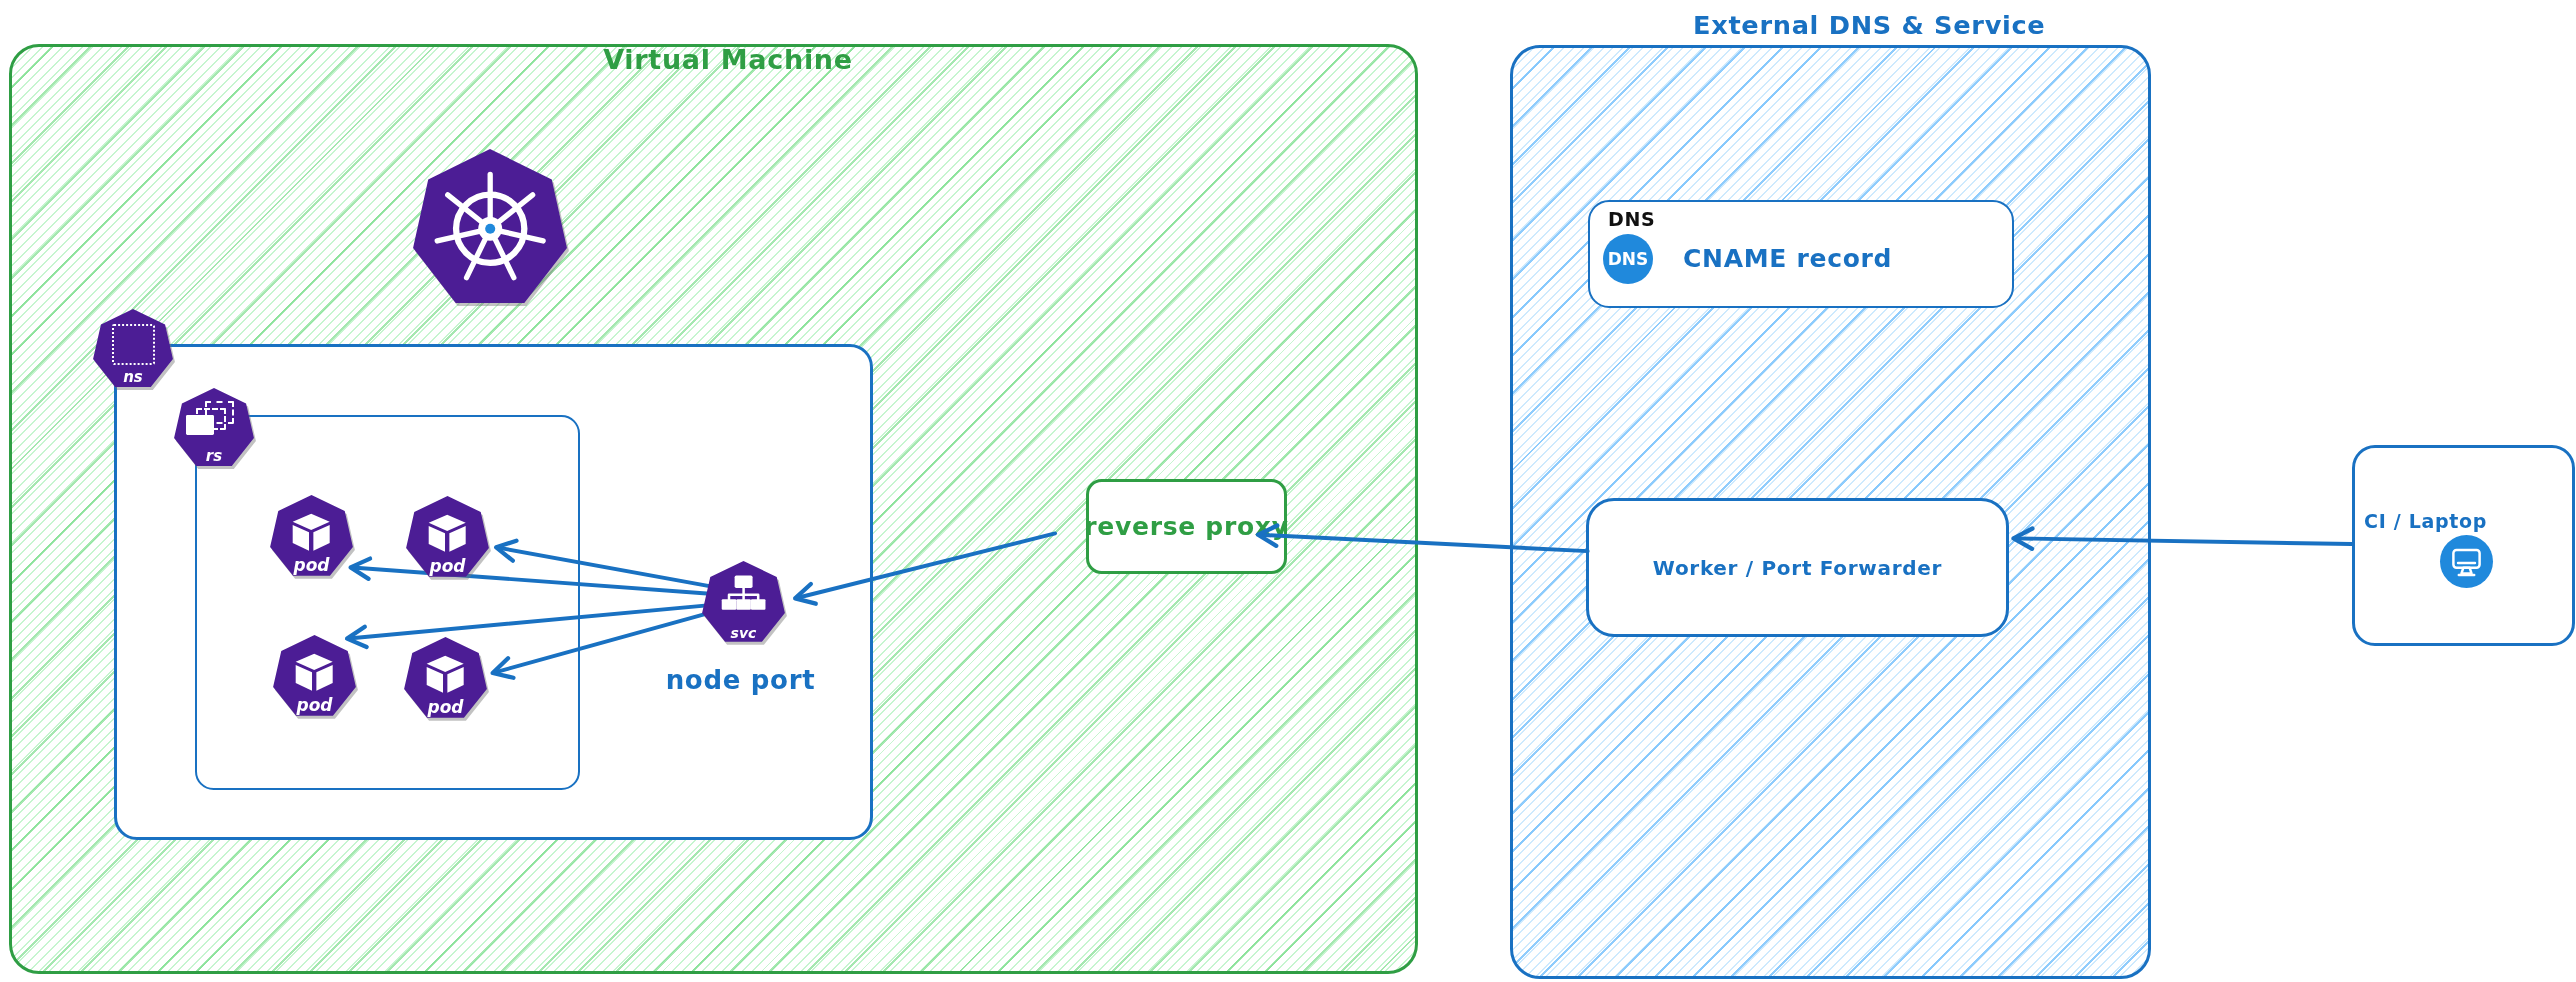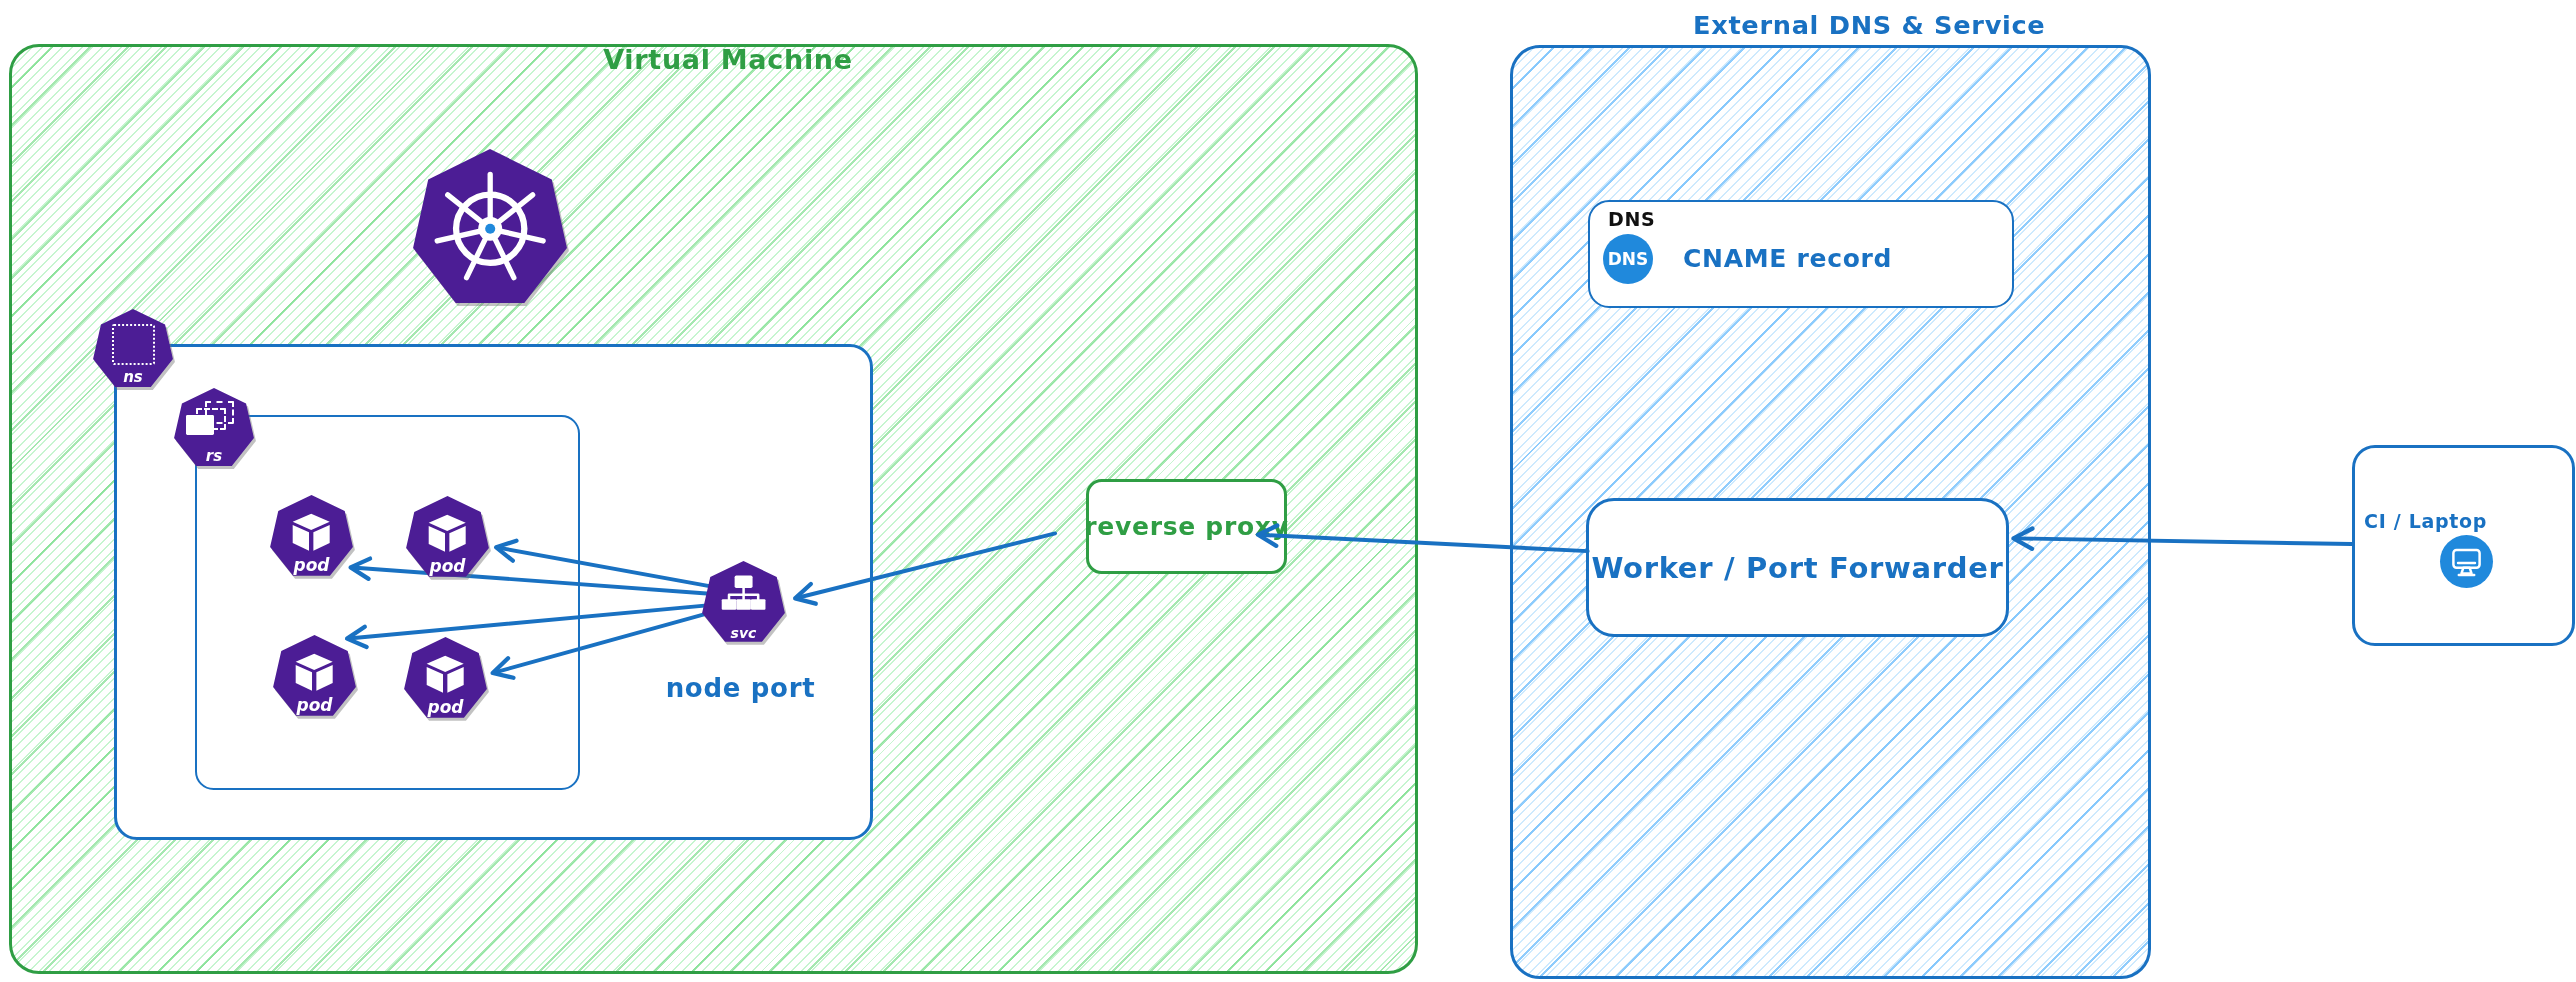--- a/index.html
+++ b/index.html
@@ -164,36 +164,36 @@
         <rect x="34" y="10" width="32" height="22" rx="3" fill="#ffffff"></rect>
         <path d="M50,32 V44 M24,44 H76 M24,44 V52 M50,44 V52 M76,44 V52" stroke="#ffffff" stroke-width="4.5" fill="none" stroke-linecap="round"></path>
         <rect x="11" y="52" width="26" height="19" rx="2" fill="#ffffff"></rect>
         <rect x="37" y="52" width="26" height="19" rx="2" fill="#ffffff"></rect>
         <rect x="63" y="52" width="26" height="19" rx="2" fill="#ffffff"></rect>
       </svg>
       <div class="hept-label" style="font-size:14px;">svc</div>
     </div>
   </div>
 
-  <div class="free-label" style="left:632px; top:665px; width:217px; text-align:center; color:#1971c2; font-size:26px;margin-top:8px;">node port</div>
+  <div class="free-label" style="left:632px; top:665px; width:217px; text-align:center; color:#1971c2; font-size:26px;">node port</div>
 
   <div class="node-box" style="left:1086px; top:479px; width:195px; height:89px; border-radius:15.6px; border:3.2px solid #2f9e44;">
     <div class="cap" style="color:#2f9e44; font-size:25px;">reverse proxy</div>
   </div>
 
   <div class="region blue" style="left:1510px; top:45px; width:635px; height:928px;"></div>
   <div class="region-title blue" style="left:1693px; top:10px; width:320px; font-size:25.6px;">External DNS &amp; Service</div>
 
   <div class="node-box" style="left:1588px; top:200px; width:422px; height:104px; border-radius:21px; border-width:2.8px;"></div>
   <div class="dns-group-label" style="left:1608px; top:208px;">DNS</div>
   <div class="badge-circle" style="left:1603px; top:234px; width:50px; height:50px; font-size:17px;">DNS</div>
   <div class="free-label" style="left:1683px; top:244px; width:277px; text-align:left; color:#1971c2; font-size:25px;">CNAME record</div>
 
   <div class="node-box" style="left:1586px; top:498px; width:417px; height:133px; border-radius:28px; border-width:3.6px;">
-    <div class="cap" style="font-size:29px;">Worker / Port Forwarder</div>
+    <div class="cap" style="font-size:20px;">Worker / Port Forwarder</div>
   </div>
 
   <div class="node-box" style="left:2352px; top:445px; width:217px; height:195px; border-radius:23px; border-width:3.6px;"></div>
   <div class="free-label" style="left:2364px; top:510px; width:192px; color:#1971c2; font-size:19px;">CI / Laptop</div>
   <div class="badge-circle" style="left:2440px; top:535px; width:53px; height:53px;">
     <svg viewBox="0 0 48 48" style="width:37px; height:37px;">
       <g stroke="#ffffff" stroke-width="3.2" fill="none" stroke-linecap="round" stroke-linejoin="round">
         <rect x="7" y="9" width="34" height="23" rx="4"></rect>
         <line x1="13" y1="26" x2="35" y2="26"></line>
         <path d="M20,32 L28,32 L30.5,39.5 L17.5,39.5 Z"></path>

